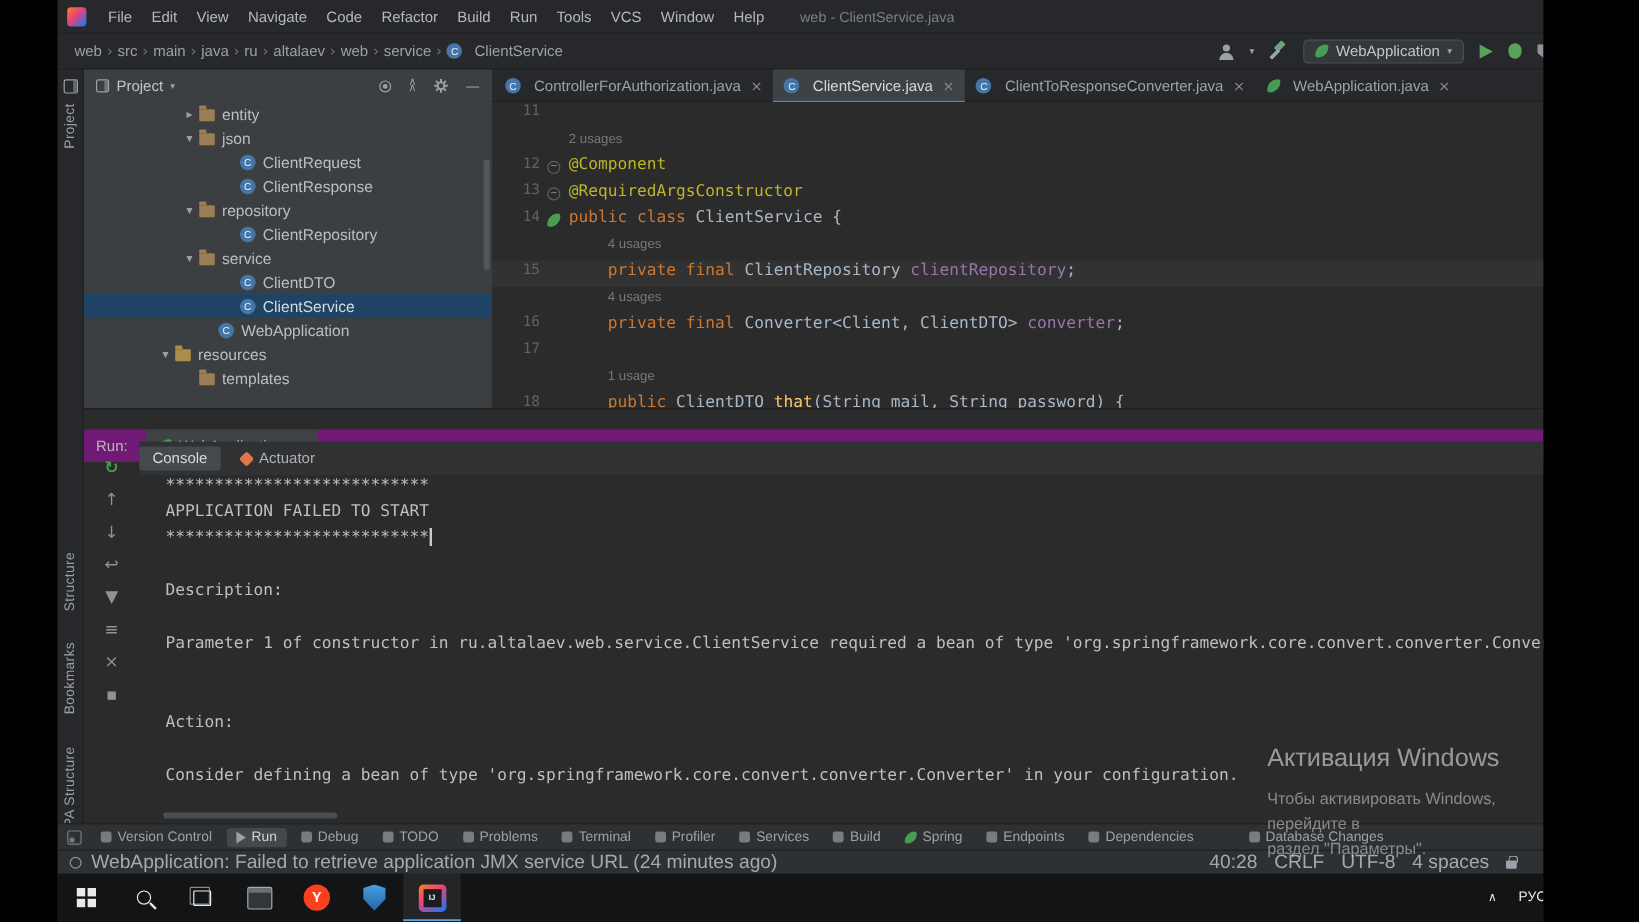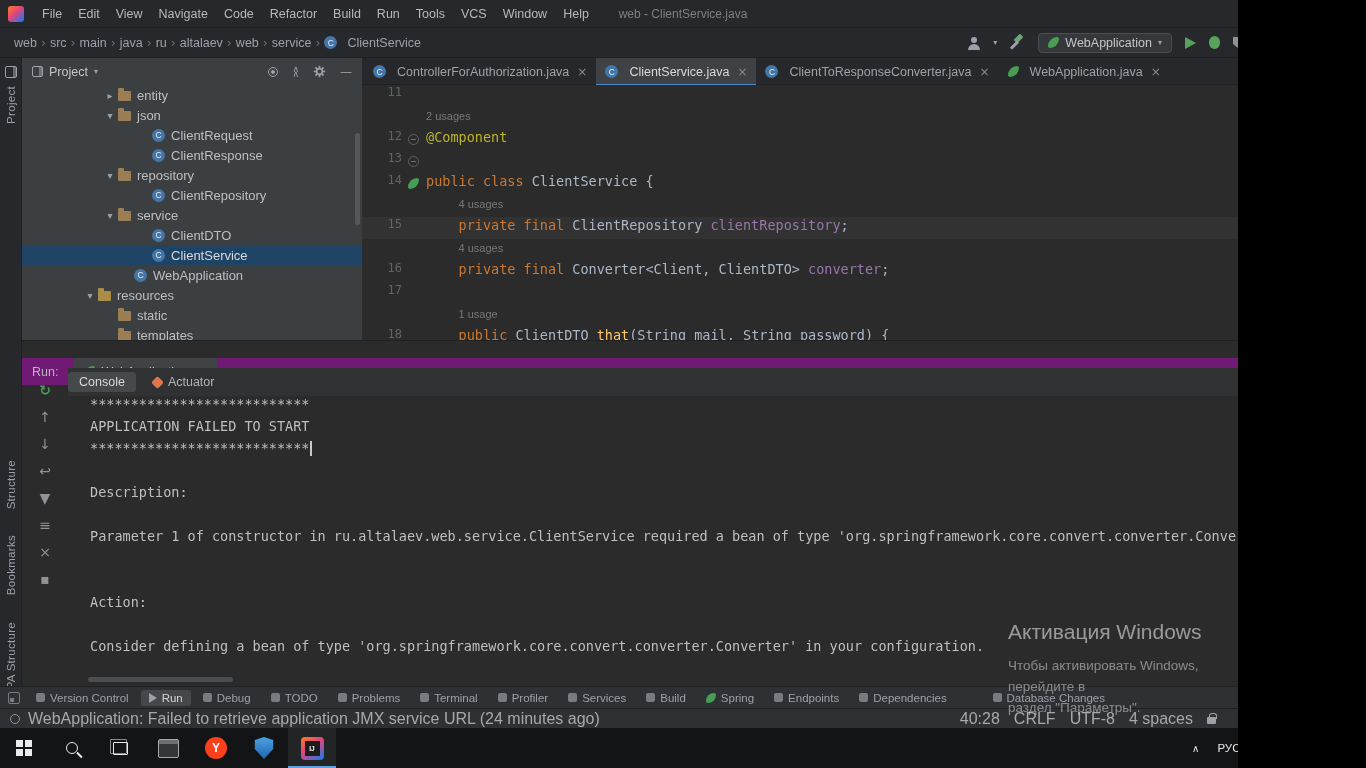--- a/index.html
+++ b/index.html
@@ -1,18 +1,18 @@
 <!DOCTYPE html>
 <html><head>
 <meta charset="utf-8">
 <style>
   *{margin:0;padding:0;box-sizing:border-box;}
   html,body{background:#000;}
   #app{position:relative;width:1238px;height:768px;overflow:hidden;background:#2b2b2b;
-       font-family:"Liberation Sans",sans-serif;color:#bbbdbf;cursor:default;}
+       font-family:"Liberation Sans",sans-serif;color:#bbbdbf;cursor:default;margin-left:48px;}
 
   
   #titlebar{position:absolute;top:0;left:0;width:1366px;height:28px;background:#26282b;
             display:flex;align-items:center;border-bottom:1px solid #1e2022;}
   .logo{width:16px;height:16px;margin:0 10px 0 8px;border-radius:3px;
         background:linear-gradient(135deg,#fc801d 0%,#e3447c 45%,#087cfa 100%);}
   #menubar{display:flex;align-items:center;height:100%;}
   .menu-item{padding:0 8px;font-size:12.5px;color:#b6b9bb;line-height:28px;}
   #wintitle{position:absolute;left:50%;transform:translateX(-50%);font-size:12px;color:#7c8084;}
   .wincontrols{margin-left:auto;display:flex;height:100%;}
@@ -349,24 +349,20 @@
           <span class="ic ic-class">C</span>
           <span class="tlabel">WebApplication</span>
         </div>
         <div class="trow" style="padding-left: 60px;">
           <span class="chev">▾</span>
           <span class="ic ic-resources"></span>
           <span class="tlabel">resources</span>
         </div>
         <div class="trow" style="padding-left: 96px;">
           <span class="ic ic-folder"></span>
-          <span class="tlabel">static</span>
-        </div>
-        <div class="trow" style="padding-left: 96px;">
-          <span class="ic ic-folder"></span>
           <span class="tlabel">templates</span>
         </div>
       </div>
     <div class="tree-thumb"></div>
   </div>
 
   <div id="tabbar">
     <div id="tabs">
         <div class="tab">
           <span class="ic ic-class">C</span>
@@ -417,20 +413,21 @@
           </div>
           <div class="ccode" style="padding-left: 0px;"><span class="t-ann">@Component</span></div>
         </div>
         <div class="cl">
           <div class="gut">
             <span class="lnum">13</span>
             <span class="gslot">
               <span class="foldmark">−</span>
             </span>
           </div>
+          <div class="ccode" style="padding-left: 0px;"><span class="t-ann">@RequiredArgsConstructor</span></div>
         </div>
         <div class="cl">
           <div class="gut">
             <span class="lnum">14</span>
             <span class="gslot">
               <span class="ic-leaf"></span>
             </span>
           </div>
           <div class="ccode" style="padding-left: 0px;"><span class="t-kw">public class </span><span class="t-pln">ClientService {</span></div>
         </div>

